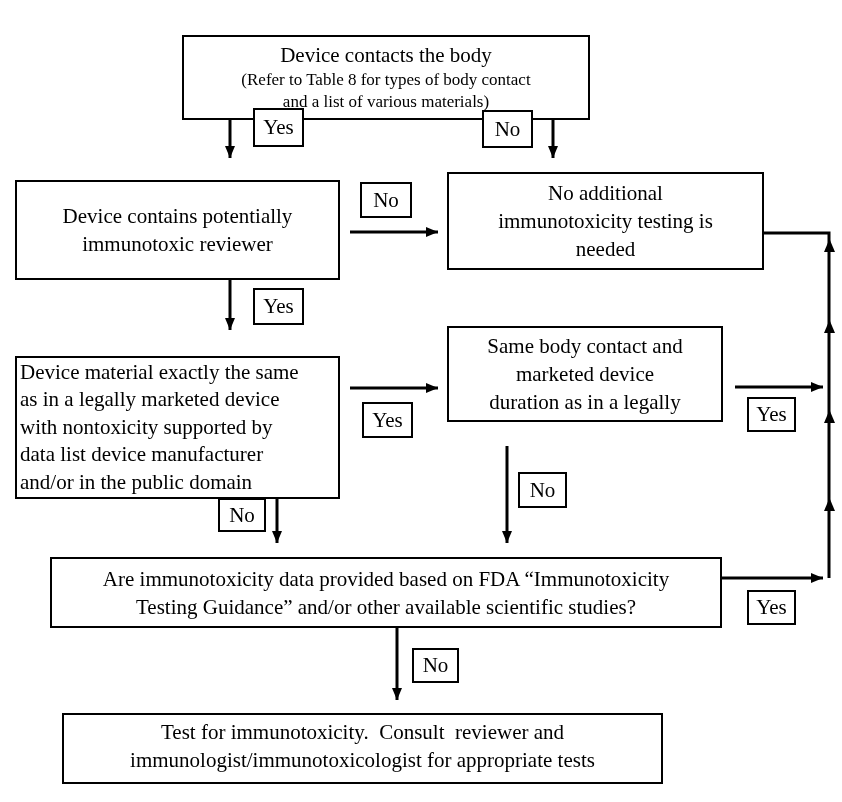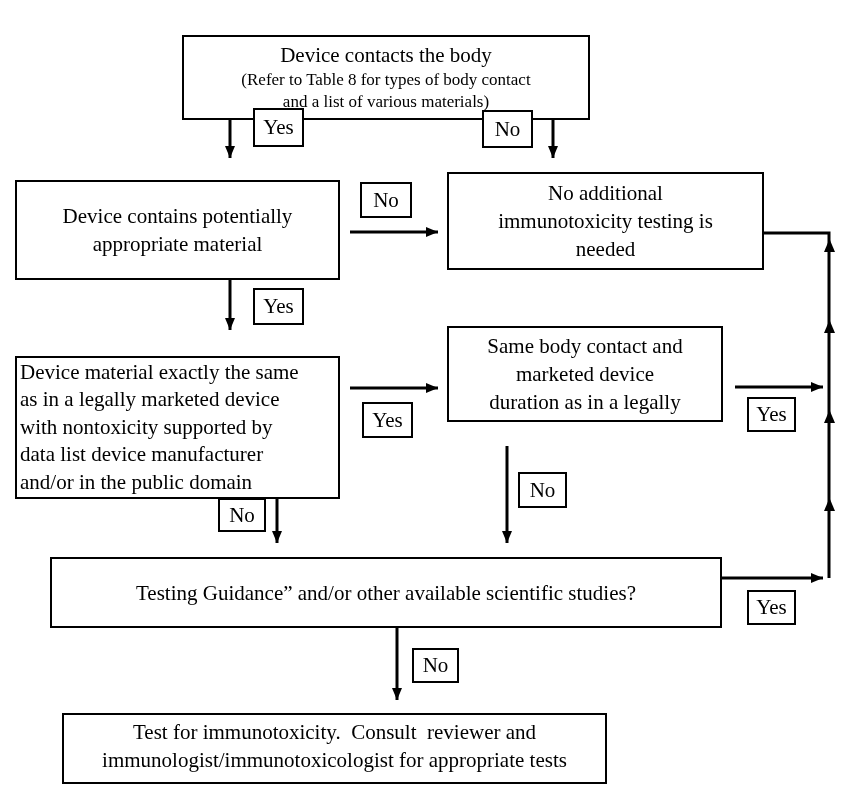--- a/index.html
+++ b/index.html
@@ -51,21 +51,21 @@
   #b-material {
     left: 15px; top: 356px; width: 325px; height: 143px;
     align-items: flex-start; text-align: left; padding-left: 3px;
   }
   #b-material .ln { line-height: 27.6px; }
   #b-contact { left: 447px; top: 326px; width: 276px; height: 96px; }
   
   #b-data { left: 50px; top: 557px; width: 672px; height: 71px; }
   
   #b-test {
-    left: 62px; top: 713px; width: 545px; height: 71px;
+    left: 62px; top: 713px; width: 601px; height: 71px;
     justify-content: flex-start; padding-top: 3px;
   }
   .yn {
     position: absolute;
     box-sizing: border-box;
     border: 2px solid #000000;
     background: #ffffff;
     font-weight: normal;
     font-size: 21px;
     display: flex;
@@ -116,21 +116,21 @@
   </svg>
 
   <div class="node" id="b-start">
     <div class="ln">Device contacts the body</div>
     <div class="ln small">(Refer to Table 8 for types of body contact</div>
     <div class="ln small">and a list of various materials)</div>
   </div>
 
   <div class="node" id="b-contains">
     <div class="ln">Device contains potentially</div>
-    <div class="ln">appropriate material</div>
+    <div class="ln">immunotoxic reviewer</div>
   </div>
 
   <div class="node" id="b-notesting">
     <div class="ln">No additional</div>
     <div class="ln">immunotoxicity testing is</div>
     <div class="ln">needed</div>
   </div>
 
   <div class="node" id="b-material">
     <div class="ln">Device material exactly the same</div>
@@ -140,20 +140,21 @@
     <div class="ln">and/or in the public domain</div>
   </div>
 
   <div class="node" id="b-contact">
     <div class="ln">Same body contact and</div>
     <div class="ln">marketed device</div>
     <div class="ln">duration as in a legally</div>
   </div>
 
   <div class="node" id="b-data">
+    <div class="ln">Are immunotoxicity data provided based on FDA “Immunotoxicity</div>
     <div class="ln">Testing Guidance” and/or other available scientific studies?</div>
   </div>
 
   <div class="node" id="b-test">
     <div class="ln">Test for immunotoxicity.  Consult  reviewer and</div>
     <div class="ln">immunologist/immunotoxicologist for appropriate tests</div>
   </div>
 
   <div class="yn" id="l-yes1">Yes</div>
   <div class="yn" id="l-no1">No</div>

